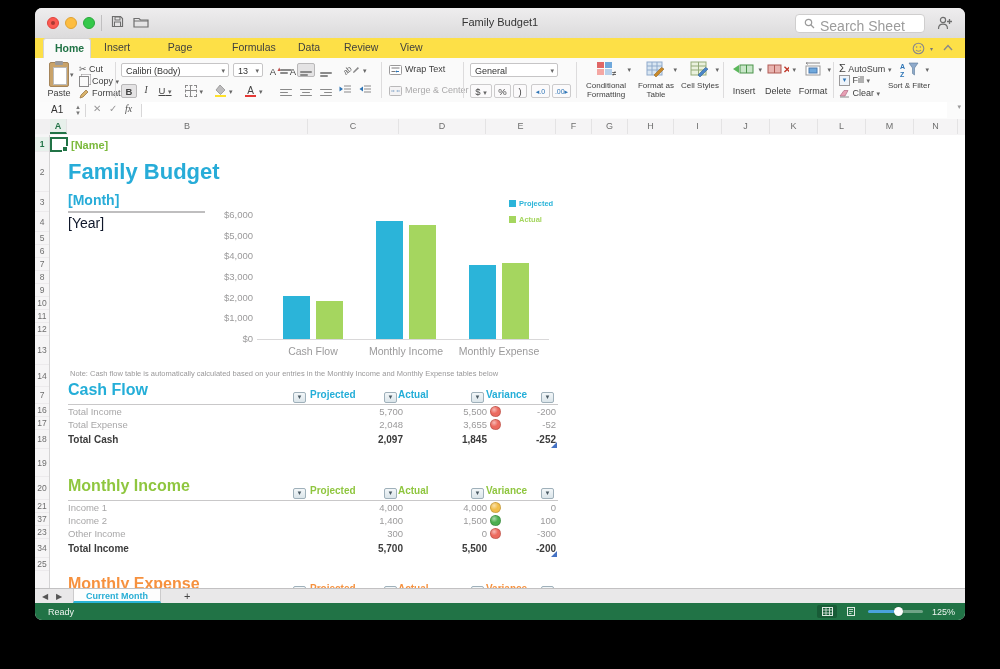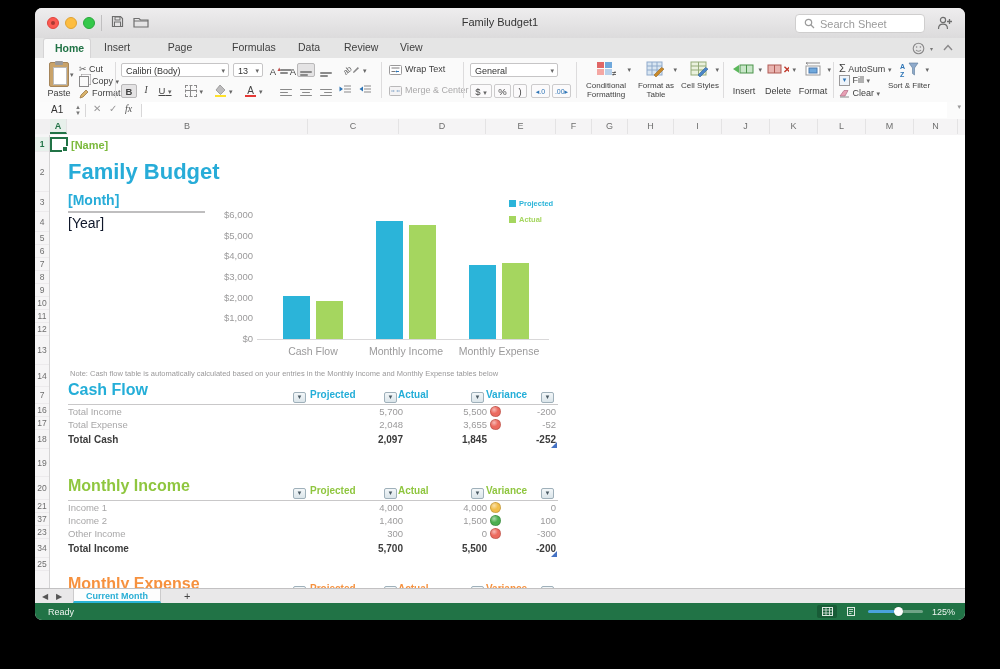--- a/index.html
+++ b/index.html
@@ -13,24 +13,24 @@
             background:linear-gradient(#eeedee,#dcdbdc);border-bottom:1px solid #c3c2c3;}
   .tl{position:absolute;top:9px;width:12px;height:12px;border-radius:6px;}
   .tl-red{left:12px;background:#fc5a52;border:1px solid #e0443e;box-sizing:border-box;}
   .tl-red::after{content:"";position:absolute;left:3px;top:3px;width:4px;height:4px;border-radius:2px;background:#a93a34;}
   .tl-yellow{left:30px;background:#fdbd40;border:1px solid #dfa233;box-sizing:border-box;}
   .tl-green{left:48px;background:#34c84a;border:1px solid #2aa83c;box-sizing:border-box;}
   .tb-sep{position:absolute;left:66px;top:7px;width:1px;height:16px;background:#c0bfc0;}
   .tb-ic{position:absolute;top:7px;color:#6e6e6e;}
   .wintitle{position:absolute;left:0;right:0;top:8px;text-align:center;font-size:11px;color:#333;}
   .searchbox{position:absolute;right:40px;top:6px;width:128px;height:17px;background:#fff;
-             border:1px solid #cfcece;border-radius:4px;font-size:11px;color:#9b9b9b;}
+             border:1px solid #cfcece;border-radius:4px;font-size:14px;color:#9b9b9b;}
   .searchbox span{position:absolute;left:24px;top:3px;}
   
-  .tabrow{position:absolute;left:0;top:30px;width:930px;height:20px;background:#e5e5e5;border-bottom:1px solid #d9d8d9;}
+  .tabrow{position:absolute;left:0;top:30px;width:930px;height:20px;background:#fde047;border-bottom:1px solid #d9d8d9;}
   .mtab{position:absolute;top:0;height:19px;line-height:19px;padding:0 11px;font-size:10.5px;color:#3f3f3f;}
   .mtab.active{background:#fafafa;border:1px solid #d5d4d5;border-bottom:none;border-radius:3px 3px 0 0;
                color:#217346;font-weight:bold;}
   
   .ribbon{position:absolute;left:0;top:50px;width:930px;height:44px;background:#fafafa;
           border-bottom:1px solid #c8c7c8;font-size:9px;color:#3f3f3f;}
   .rsep{position:absolute;top:4px;width:1px;height:36px;background:#dddcdd;}
   .rlabel{font-size:9px;color:#3f3f3f;}
   .rbox{position:absolute;height:14px;background:#fff;border:1px solid #c6c5c6;border-radius:2px;
         font-size:9px;line-height:14px;padding-left:4px;box-sizing:border-box;color:#333;}

